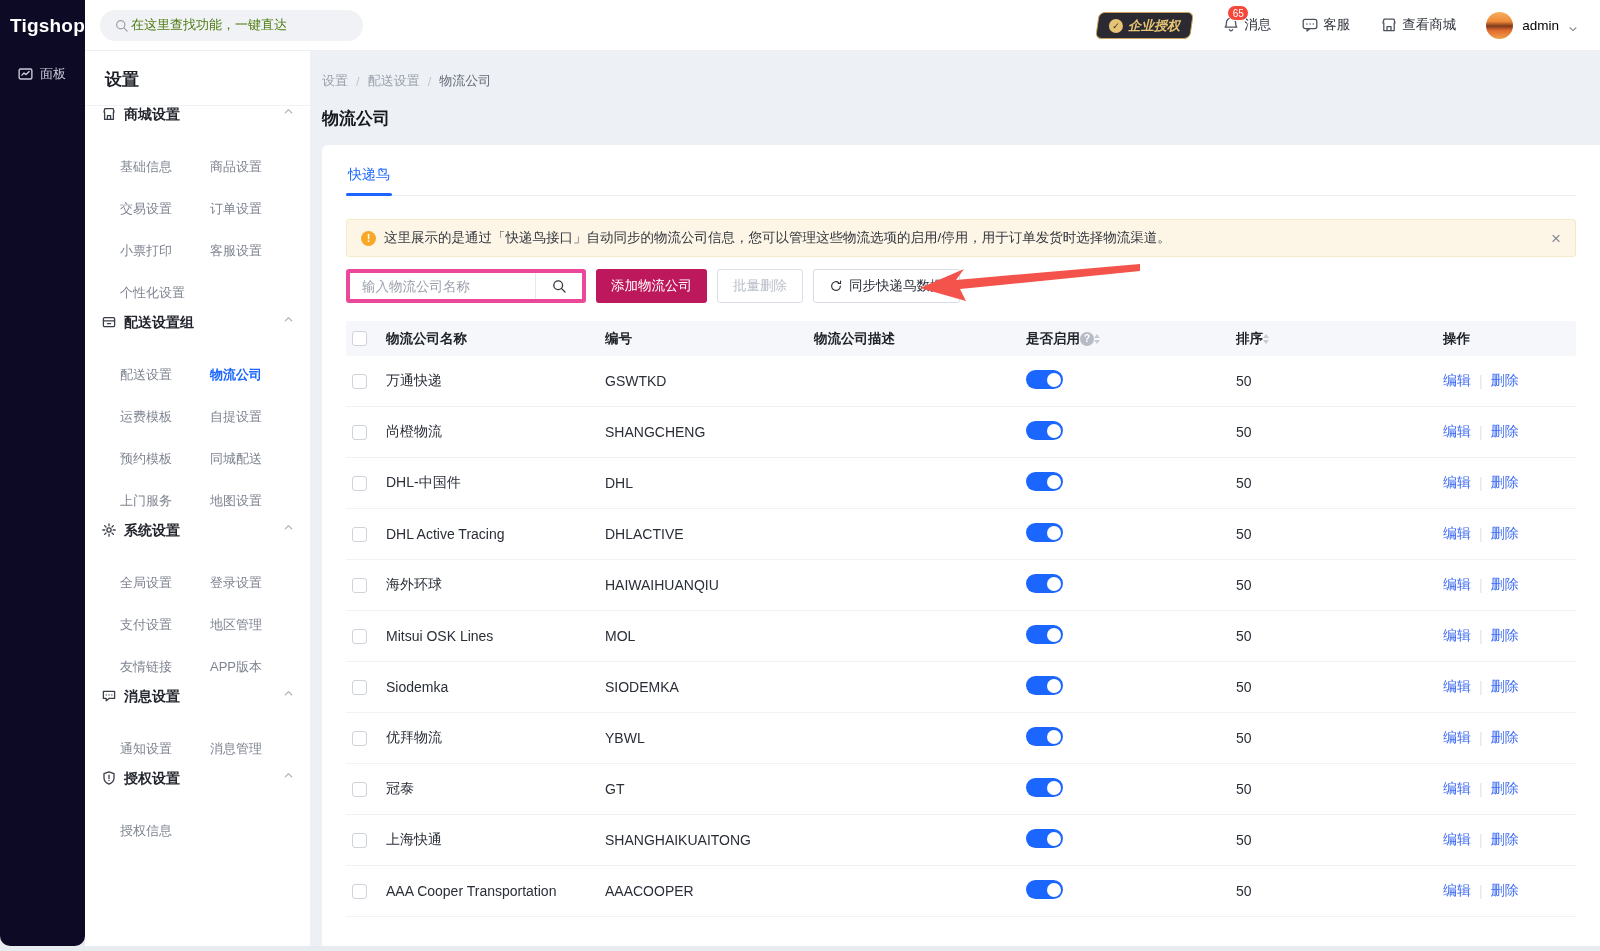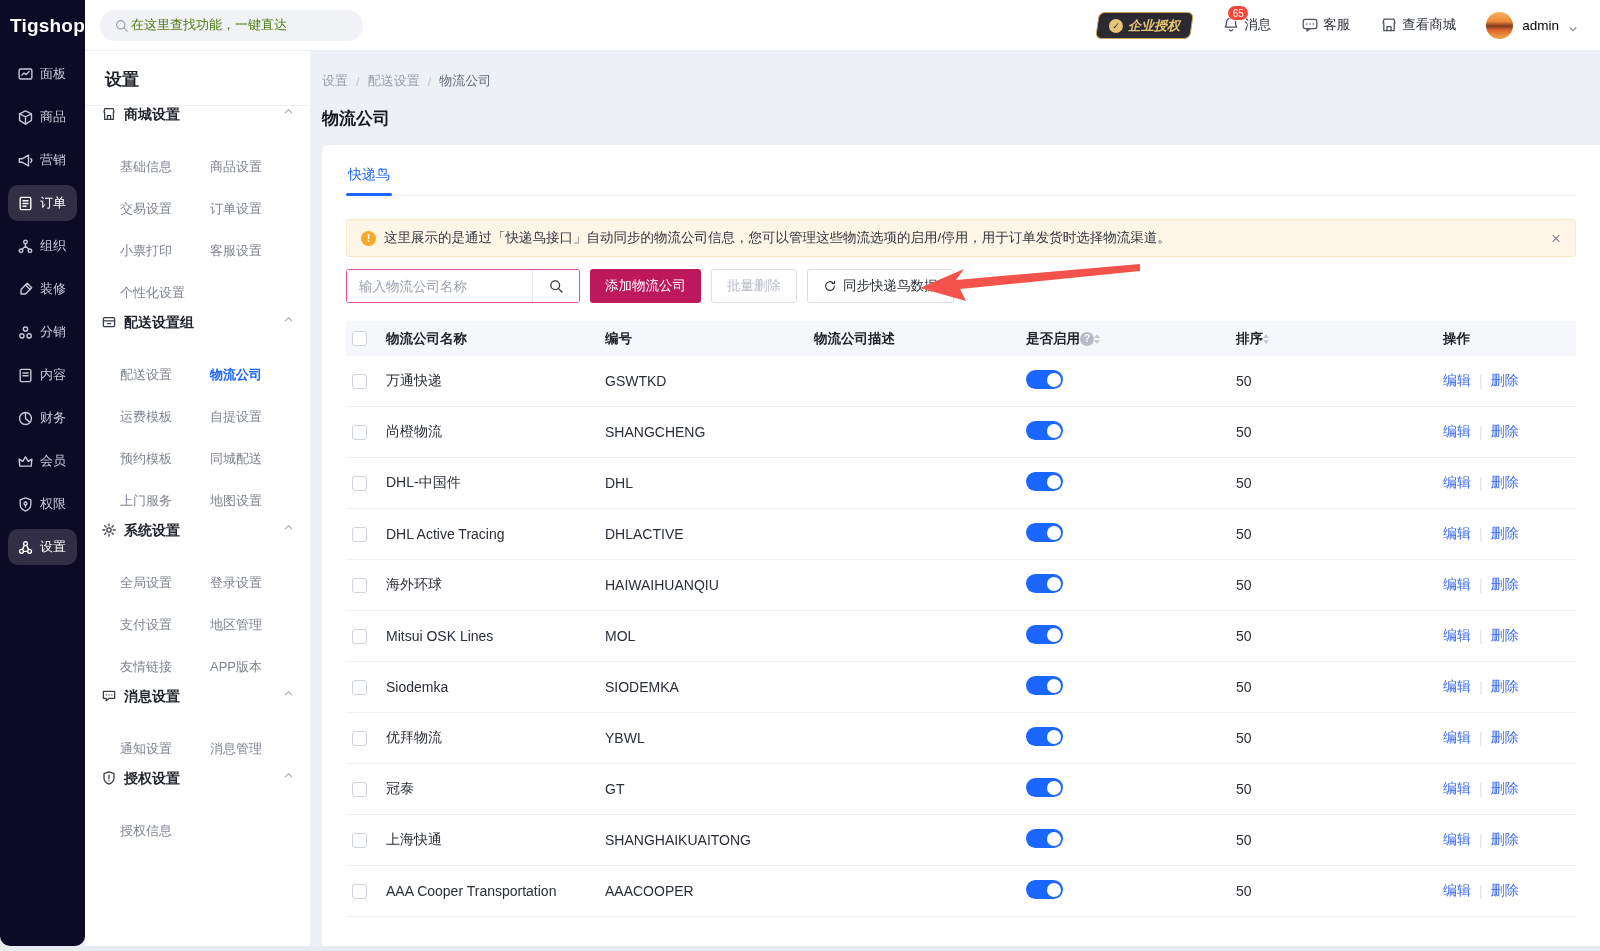--- a/index.html
+++ b/index.html
@@ -5,21 +5,21 @@
   * { margin:0; padding:0; box-sizing:border-box; }
   html,body { width:1600px; height:951px; overflow:hidden; background:#E8EBF0;
     font-family:"Liberation Sans","DejaVu Sans",sans-serif; }
   .app { display:flex; height:946px; }
 
   
   .rail { width:85px; flex-shrink:0; background:#0D0A26; border-radius:0 0 10px 10px;
     display:flex; flex-direction:column; }
   .logo { height:51px; display:flex; align-items:center; padding-left:10px;
     color:#fff; font-size:19px; font-weight:800; letter-spacing:.2px; }
-  .rail-items { padding:5px 8px; display:flex; flex-direction:column; gap:7px; }
+  .rail-items { padding:5px 8px; display:flex; gap:7px; }
   .rail-item { height:36px; border-radius:10px; display:flex; align-items:center; gap:6px;
     padding:0 9px; color:#C9CAD9; font-size:13px; cursor:pointer; white-space:nowrap; }
   .rail-item.highlighted { background:rgba(255,255,255,.15); color:#fff; }
   .icon { display:inline-flex; }
   .rail-icon { width:17px; height:17px; }
   .icon svg { width:100%; height:100%; fill:none; stroke:currentColor; stroke-width:1.3;
     stroke-linecap:round; stroke-linejoin:round; }
 
   .main-col { flex:1; display:flex; flex-direction:column; min-width:0; }
 
@@ -85,21 +85,21 @@
 
   .banner { margin-top:23px; height:38px; background:#FDF6E7; border:1px solid #F6E9C8;
     border-radius:3px; display:flex; align-items:center; padding:0 14px; gap:8px;
     font-size:13.5px; color:#33363E; }
   .warn-icon { width:15px; height:15px; border-radius:50%; background:#F9A825; color:#fff;
     font-size:11px; font-weight:bold; display:flex; align-items:center; justify-content:center;
     flex-shrink:0; }
   .banner-close { margin-left:auto; color:#858B96; font-size:17px; cursor:pointer; line-height:1; }
 
   .toolbar { margin-top:12px; display:flex; align-items:center; gap:10px; position:relative; }
-  .input-group { display:flex; height:34px; border:1px solid #ec4899; border-radius:3px;
+  .input-group { display:flex; height:34px; border:4px solid #ec4899; border-radius:3px;
     overflow:hidden; background:#fff; }
   .input-group input { width:185px; border:0; outline:none; padding:0 12px; font-size:13.5px;
     color:#33363E; font-family:inherit; }
   .input-group input::placeholder { color:#9BA1AC; }
   .search-btn { width:47px; border-left:1px solid #E6E9EE; display:flex; align-items:center;
     justify-content:center; cursor:pointer; background:#fff; }
   .search-btn .icon { width:16px; height:16px; color:#33363E; }
   .btn { height:34px; border-radius:3px; font-size:13.5px; display:flex; align-items:center;
     padding:0 15px; cursor:pointer; white-space:nowrap; }
   .btn-primary { background:#be185d; color:#fff; }

